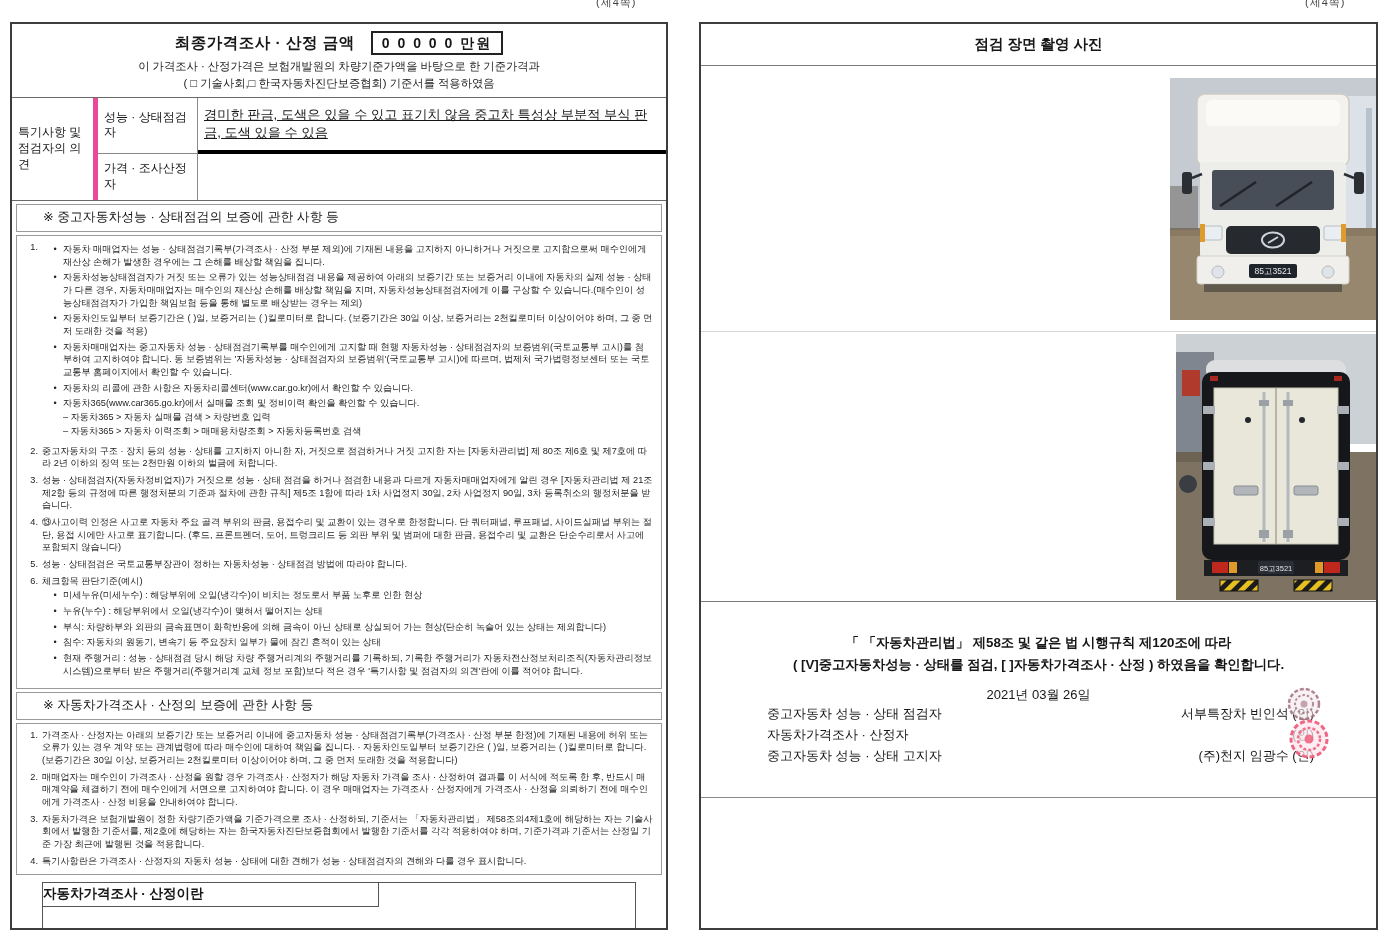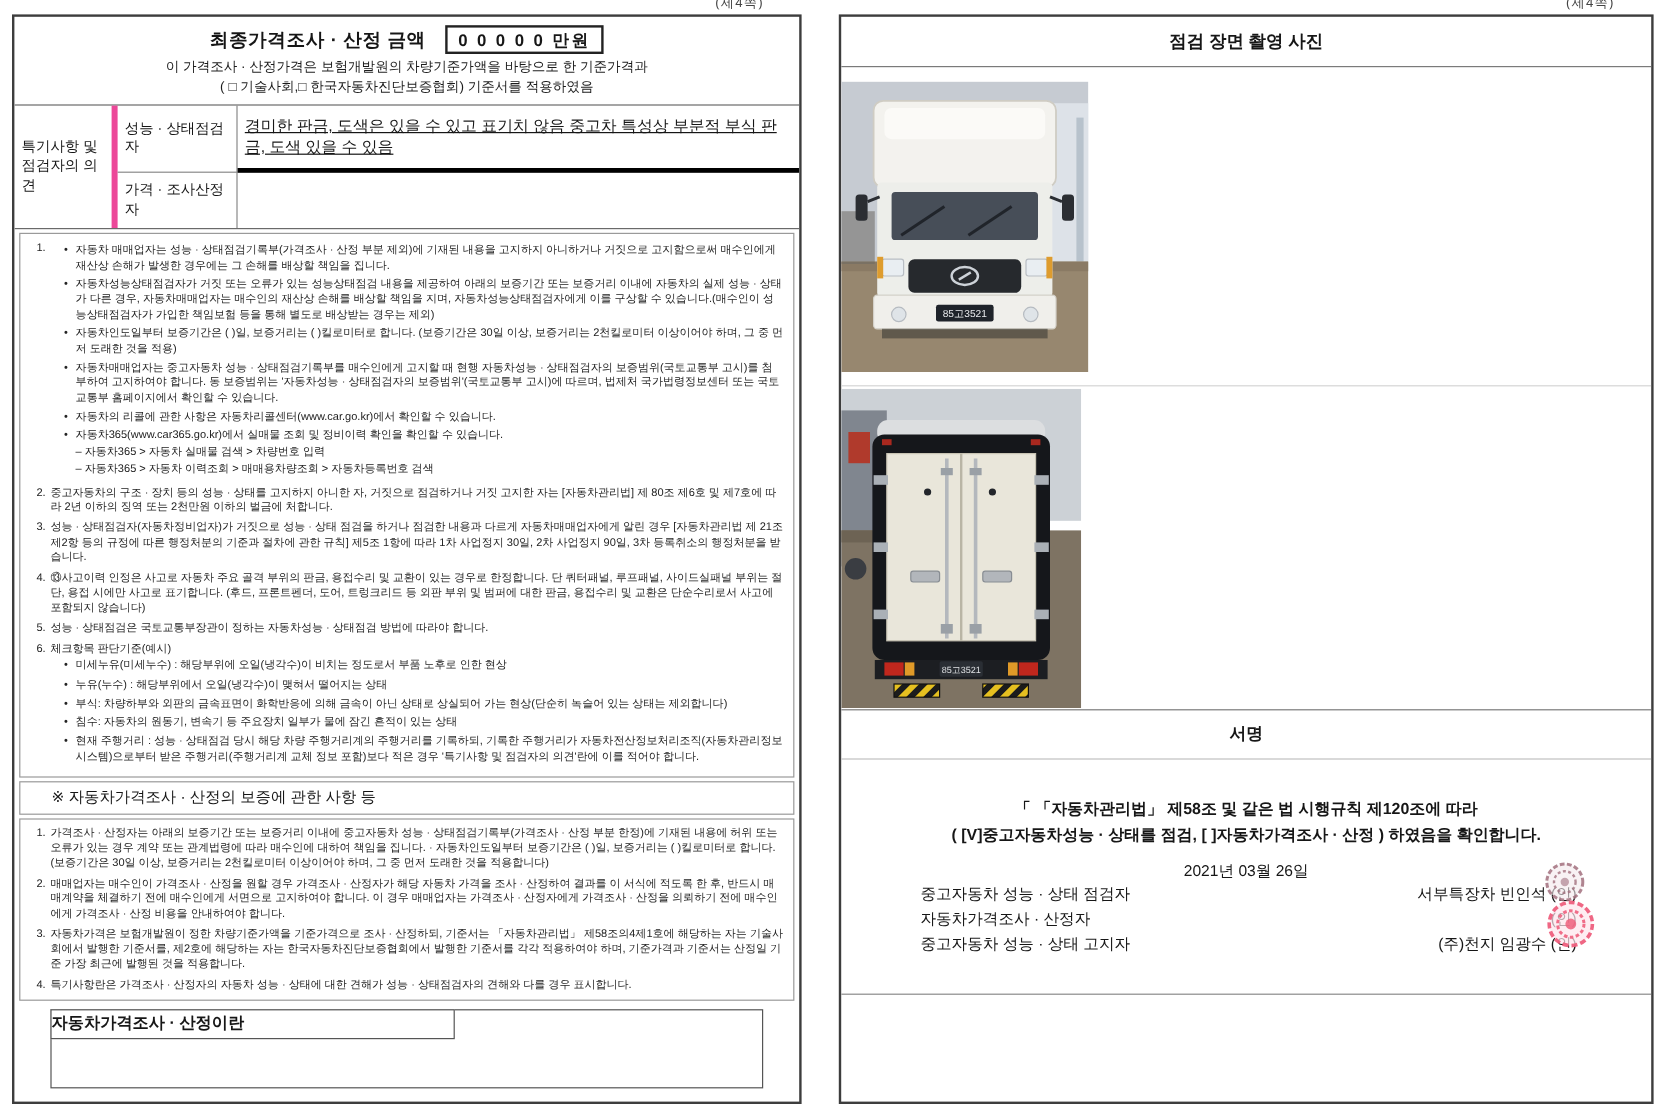--- a/index.html
+++ b/index.html
@@ -1,21 +1,21 @@
 <!DOCTYPE html>
 <html><head>
 <meta charset="utf-8">
 <style>
   html,body{margin:0;padding:0;}
   body{
     width:1383px;height:930px;position:relative;background:#ffffff;
     font-family:"Liberation Sans","DejaVu Sans",sans-serif;color:#161616;
     overflow:hidden;
   }
-  .page{position:absolute;top:12px;background:#fff;border:2px solid #3d3d3d;box-sizing:border-box;overflow:hidden;}
+  .page{position:absolute;top:22px;background:#fff;border:2px solid #3d3d3d;box-sizing:border-box;overflow:hidden;}
   .page-left{left:10px;width:658px;height:908px;}
   .page-right{left:699px;width:679px;height:908px;}
   .page-marker{position:absolute;top:0;height:8px;overflow:hidden;font-size:11px;color:#444;}
   .page-marker span{display:block;margin-top:-5px;letter-spacing:1px;}
   .pm-left{left:596px;}
   .pm-right{left:1305px;}
 
   
   .price-row{border-bottom:1px solid #6a6a6a;padding:7px 4px 5px;text-align:center;}
   .price-line{display:flex;justify-content:center;align-items:center;gap:16px;margin-bottom:3px;}
@@ -44,21 +44,21 @@
   .bmark{width:8px;flex:none;margin-left:9px;margin-right:4px;text-align:center;}
   .btext{flex:1;}
   .btext .subline{margin-top:1px;}
 
   .def-box{border:1px solid #555;margin:7px 30px 0 30px;position:relative;height:66px;box-sizing:border-box;}
   .def-title{position:absolute;top:-1px;left:-1px;width:57%;border:1px solid #555;background:#fff;font-weight:bold;font-size:13.5px;padding:2px 0 3px;box-sizing:border-box;}
   .def-body{padding:25px 10px 3px 12px;font-size:9.2px;line-height:1.45;color:#222;}
 
   
   .photo-title{border-bottom:1px solid #7a7a7a;text-align:center;font-weight:bold;font-size:14.5px;padding:11px 0;}
-  .photo-cell{height:266px;display:flex;justify-content:flex-start;align-items:center;border-bottom:1px solid #d5d5d5;box-sizing:border-box;}
+  .photo-cell{height:266px;display:flex;justify-content:flex-end;align-items:center;border-bottom:1px solid #d5d5d5;box-sizing:border-box;}
   .photo-cell2{height:270px;border-bottom:1px solid #7a7a7a;}
   .photo-frame{display:block;}
 
   .sig-header{text-align:center;font-weight:bold;font-size:14px;padding:11px 0;border-bottom:1px solid #c0c0c0;}
   .sig-block{position:relative;border-bottom:1px solid #8a8a8a;height:196px;box-sizing:border-box;padding-top:30px;}
   .sig-line{text-align:center;font-weight:bold;font-size:13.3px;line-height:1.65;}
   .sig-date{text-align:center;font-size:13px;margin-top:9px;line-height:1.5;}
   .signer-row{display:flex;justify-content:space-between;padding:0 62px 0 66px;font-size:13px;line-height:1.6;}
   .signer-name{text-align:right;}
   .seal{position:absolute;}
@@ -95,20 +95,23 @@
 
   <div class="opinion-table">
     <div class="op-cell op-label">특기사항 및 점검자의 의견</div>
     <div class="op-cell op-sub1">성능 · 상태점검자</div>
     <div class="op-cell op-val1">경미한 판금, 도색은 있을 수 있고 표기치 않음 중고차 특성상 부분적 부식 판금, 도색 있을 수 있음</div>
     <div class="op-cell op-sub2">가격 · 조사산정자</div>
     <div class="op-cell op-val2"></div>
   </div>
 
 
+  <div class="inset">
+    <div class="section-title">※ 중고자동차성능 · 상태점검의 보증에 관한 사항 등</div>
+  </div>
 
   <div class="inset">
     <div class="notice-list" id="notice-list-1">
         <div class="nitem">
           <span class="nnum">1.</span>
           <div class="nbody">
             <div class="bullet">
               <span class="bmark">•</span>
               <div class="btext">자동차 매매업자는 성능 · 상태점검기록부(가격조사 · 산정 부분 제외)에 기재된 내용을 고지하지 아니하거나 거짓으로 고지함으로써 매수인에게 재산상 손해가 발생한 경우에는 그 손해를 배상할 책임을 집니다.</div>
             </div>
@@ -336,21 +339,20 @@
       </g>
       <g>
         <rect x="82" y="227" width="36" height="13" rx="1.5" fill="#2a2e34"></rect>
         <text x="100" y="237" text-anchor="middle" font-size="7.5" fill="#dfe1e4" font-family="Liberation Sans, sans-serif">85고3521</text>
       </g>
       <rect x="44" y="246" width="38" height="11" fill="url(#hz)" stroke="#111"></rect>
       <rect x="118" y="246" width="38" height="11" fill="url(#hz)" stroke="#111"></rect>
     </svg>
   </div>
 
-  <div class="sig-header">서명</div>
 
   <div class="sig-block">
     <div class="sig-line">「 「자동차관리법」 제58조 및 같은 법 시행규칙 제120조에 따라</div>
     <div class="sig-line">( [V]중고자동차성능 · 상태를 점검, [  ]자동차가격조사 ·  산정 ) 하였음을 확인합니다.</div>
     <div class="sig-date">2021년 03월 26일</div>
 
     <div class="signer-row">
       <span>중고자동차 성능 · 상태 점검자</span>
       <span class="signer-name">서부특장차 빈인석 (인)</span>
     </div>

